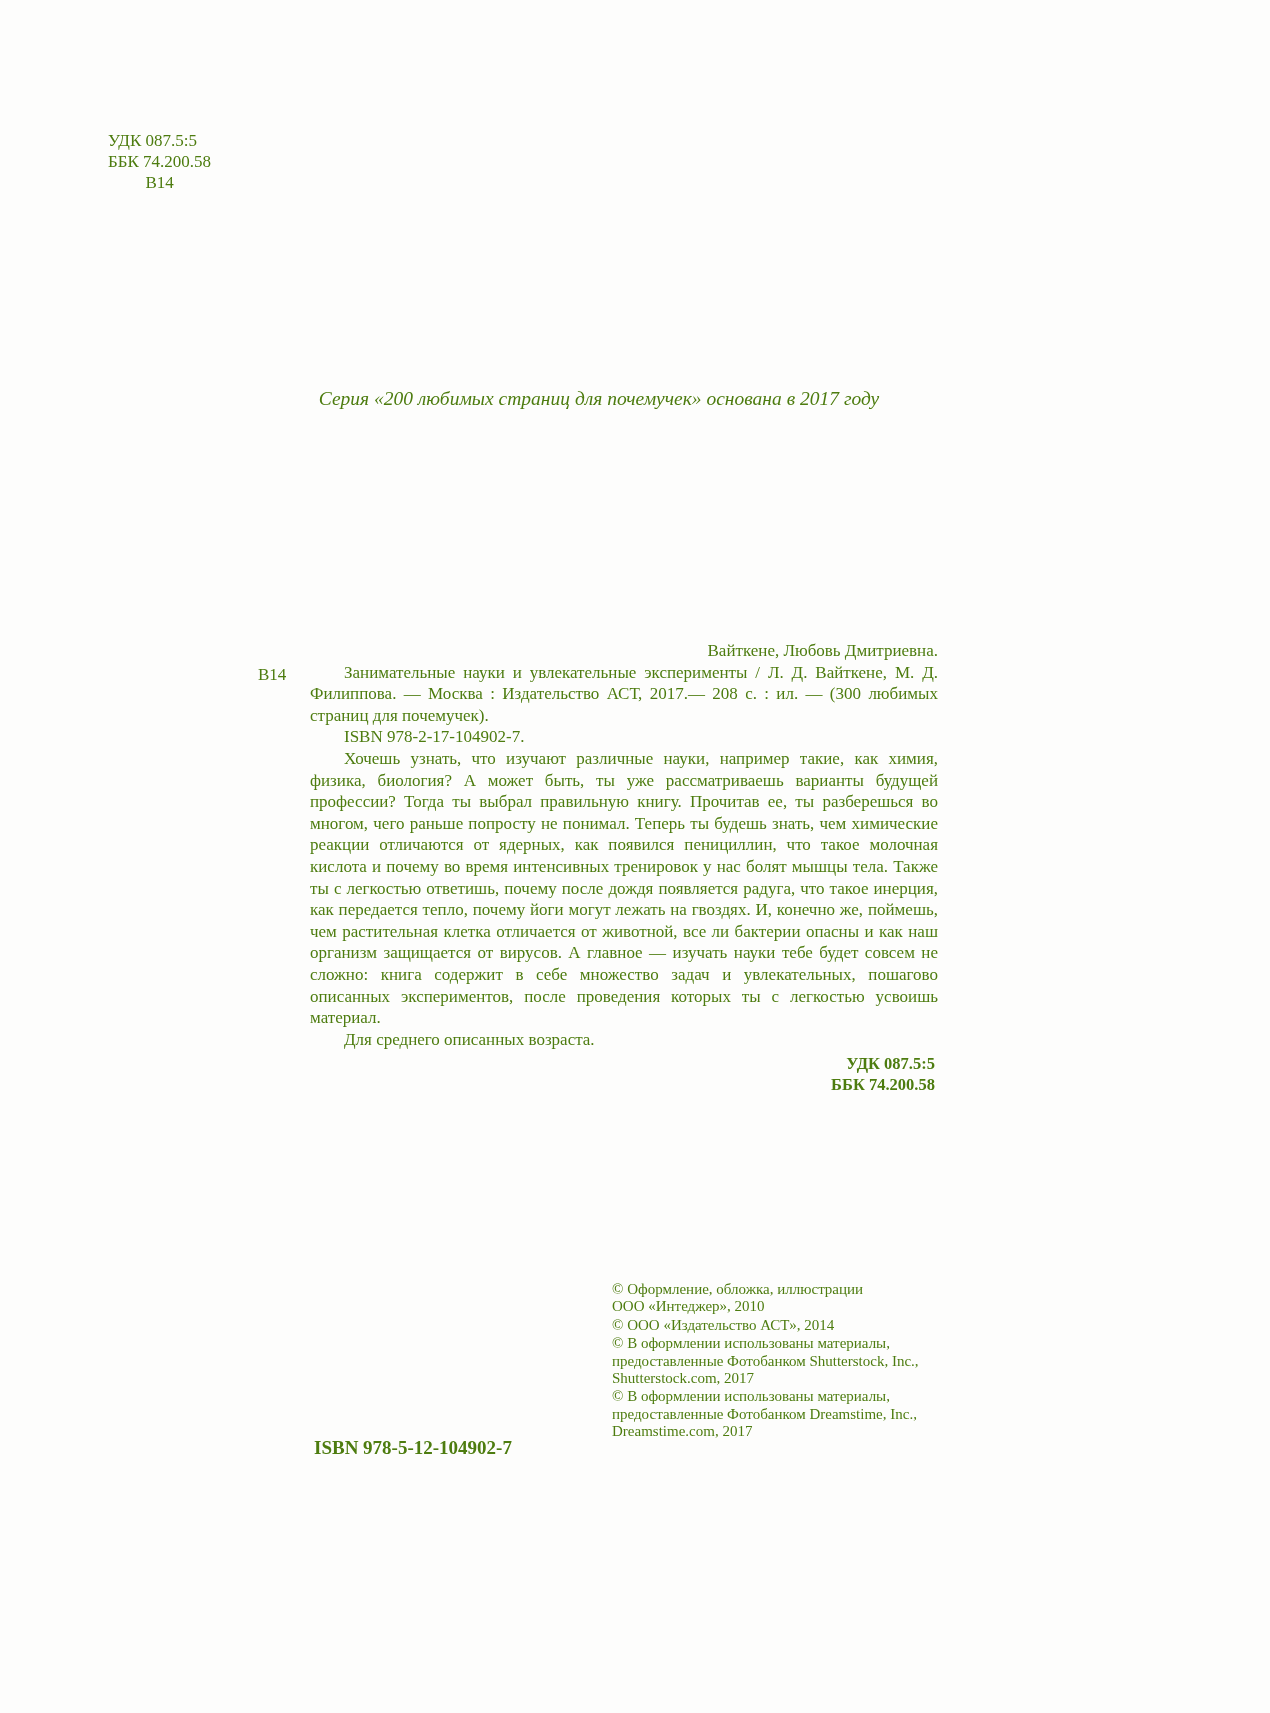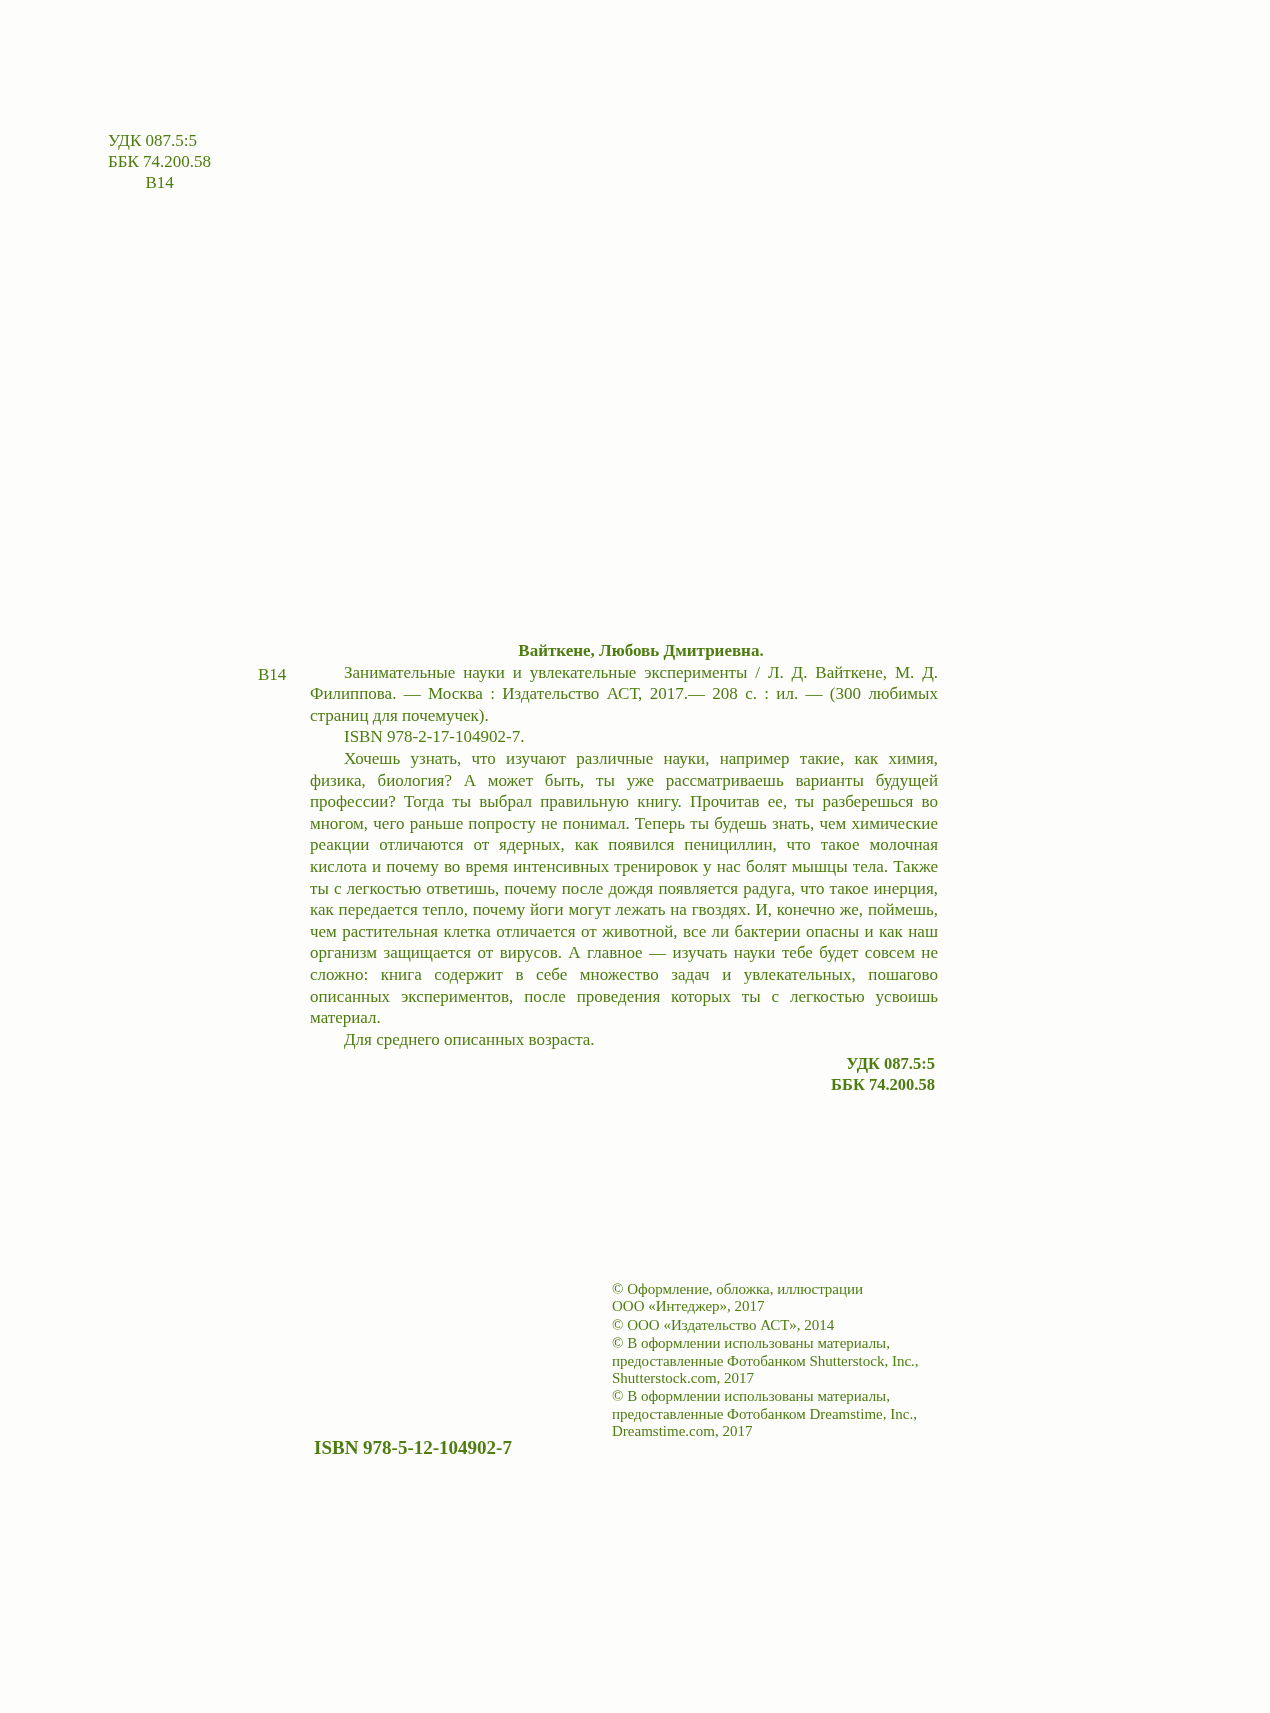--- a/index.html
+++ b/index.html
@@ -43,21 +43,21 @@
     top: 640px;
     width: 628px;
     font-size: 17px;
     line-height: 21.6px;
   }
   .card p {
     margin: 0;
     text-indent: 34px;
     text-align: justify;
   }
-  .card .author { font-weight: bold; text-align: center; }
+  .card .author { font-weight: normal; text-align: right; }
   .card .isbn-line { text-align: left; }
   .card .audience { text-align: left; }
   .margin-code {
     position: absolute;
     left: -52px;
     top: 24px;
     text-indent: 0;
   }
 
   
@@ -98,38 +98,39 @@
 <body>
 
 <div class="page">
 
   <div class="top-codes">
     <div>УДК 087.5:5</div>
     <div>ББК 74.200.58</div>
     <div class="sign">В14</div>
   </div>
 
+  <div class="series">Серия «200 любимых страниц для почемучек» основана в 2017 году</div>
 
   <div class="card">
     <div class="margin-code">В14</div>
     <p class="author">Вайткене, Любовь Дмитриевна.</p>
     <p class="bib">Занимательные науки и увлекательные эксперименты / Л. Д. Вайткене, М. Д. Филиппова. — Москва : Издательство АСТ, 2017.— 208 с. : ил. — (300 любимых страниц для почемучек).</p>
     <p class="isbn-line">ISBN 978-2-17-104902-7.</p>
     <p class="annotation">Хочешь узнать, что изучают различные науки, например такие, как химия, физика, биология? А может быть, ты уже рассматриваешь варианты будущей профессии? Тогда ты выбрал правильную книгу. Прочитав ее, ты разберешься во многом, чего раньше попросту не понимал. Теперь ты будешь знать, чем химические реакции отличаются от ядерных, как появился пенициллин, что такое молочная кислота и почему во время интенсивных тренировок у нас болят мышцы тела. Также ты с легкостью ответишь, почему после дождя появляется радуга, что такое инерция, как передается тепло, почему йоги могут лежать на гвоздях. И, конечно же, поймешь, чем растительная клетка отличается от животной, все ли бактерии опасны и как наш организм защищается от вирусов. А главное — изучать науки тебе будет совсем не сложно: книга содержит в себе множество задач и увлекательных, пошагово описанных экспериментов, после проведения которых ты с легкостью усвоишь материал.</p>
     <p class="audience">Для среднего описанных возраста.</p>
   </div>
 
   <div class="bottom-codes">
     <div>УДК 087.5:5</div>
     <div>ББК 74.200.58</div>
   </div>
 
   <div class="copyrights">
     <p>© Оформление, обложка, иллюстрации
-ООО «Интеджер», 2017</p>
+ООО «Интеджер», 2010</p>
     <p>© ООО «Издательство АСТ»,  2014</p>
     <p>© В оформлении использованы материалы,
 предоставленные Фотобанком Shutterstock, Inc.,
 Shutterstock.com, 2017</p>
     <p>© В оформлении использованы материалы,
 предоставленные Фотобанком Dreamstime, Inc.,
 Dreamstime.com, 2017</p>
   </div>
 
   <div class="isbn-footer">ISBN 978-5-12-104902-7</div>

